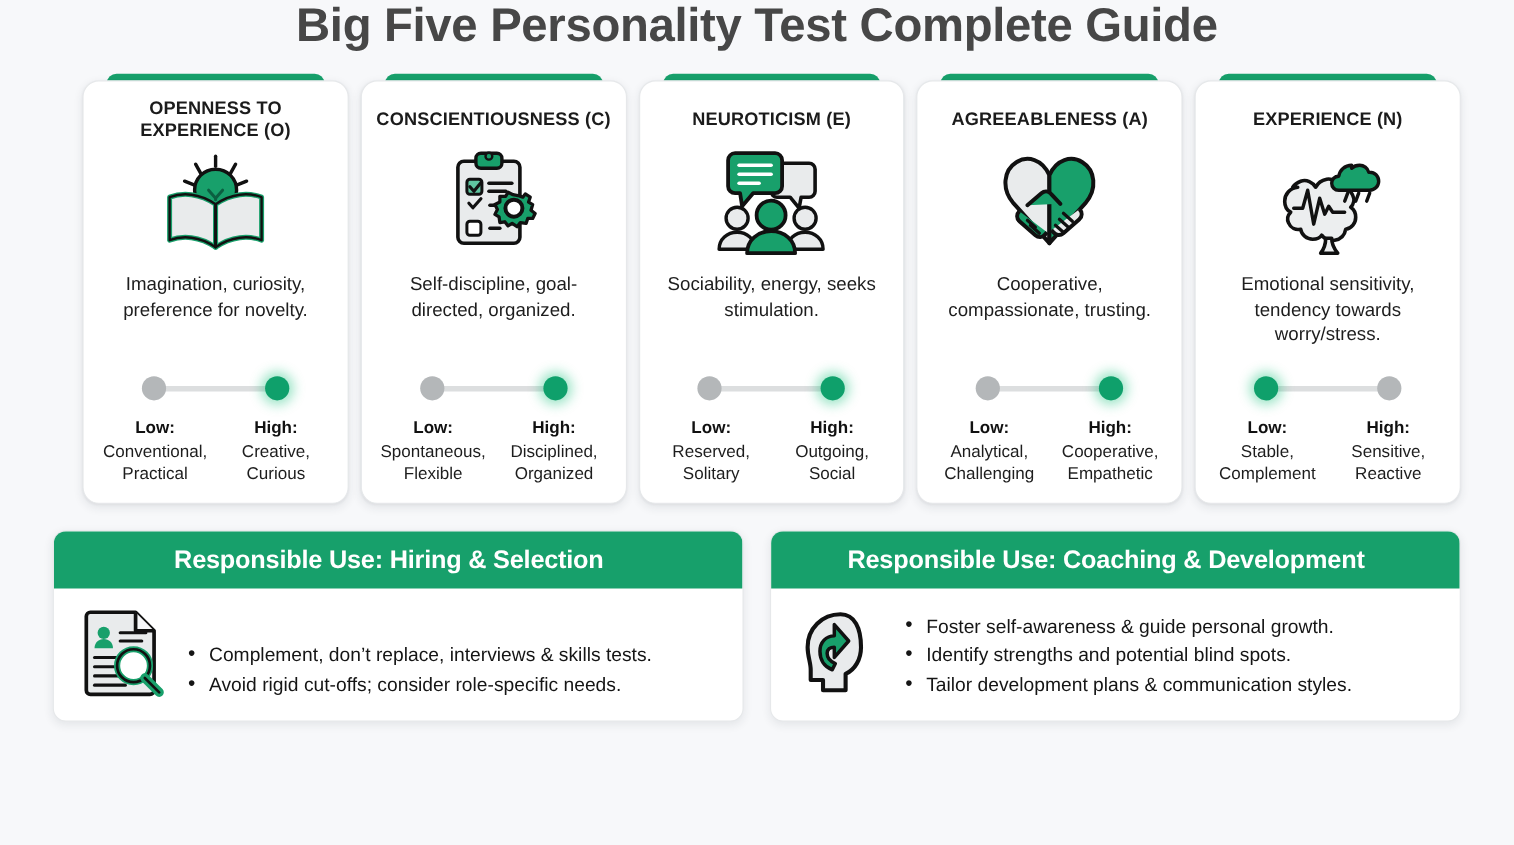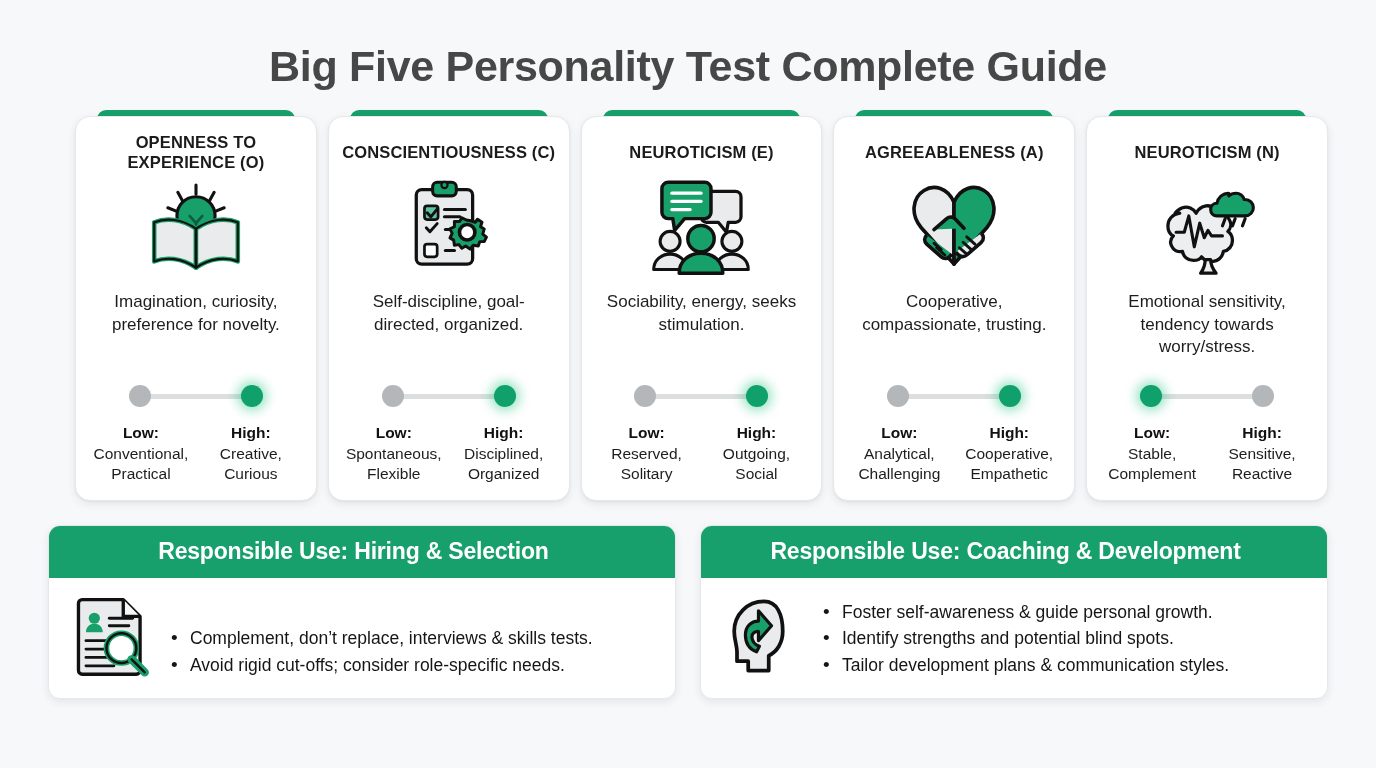--- a/index.html
+++ b/index.html
@@ -20,21 +20,20 @@
     padding: 0;
   }
 
   
   .page-title {
     text-align: center;
     font-size: 43px;
     font-weight: bold;
     color: #474747;
     letter-spacing: -0.3px;
-    padding-top: 43px;
     line-height: 1.1;
   }
 
   
   .trait-row {
     display: flex;
     gap: 11px;
     padding: 20px 48px 0 75px;
     align-items: stretch;
   }
@@ -399,21 +398,21 @@
             <span class="pole-label">High:</span>
             <span class="pole-desc">Cooperative, Empathetic</span>
           </div>
         </div>
       </div>
     </div>
 
     <div class="trait-card-wrap">
       <div class="accent-bar"></div>
       <div class="trait-card">
-        <div class="trait-title">NEUROTICISM (N)</div>
+        <div class="trait-title">EXPERIENCE (N)</div>
         <div class="trait-icon">
           <svg viewBox="0 0 120 110">
             <path d="M30 42c-8 1-13 7-13 14 0 5 2 9 6 11-3 3-4 7-2 11 2 5 7 7 12 6 1 6 6 10 12 10 4 0 7-1 9-4 3 4 8 6 13 5 6-1 10-5 11-11 6-1 10-6 10-12 0-4-2-8-5-10 3-3 4-8 2-12-2-5-7-8-12-7-2-6-8-10-14-9-5 1-9 4-11 8-3-5-9-8-15-6-3 1-6 3-8 6z" fill="#eceeef" stroke="#111" stroke-width="3.6" stroke-linejoin="round"></path>
             <path d="M58 93c0 7-2 11-5 15h17c-4-5-6-9-6-15z" fill="#eceeef" stroke="#111" stroke-width="3.6" stroke-linejoin="round"></path>
             <path d="M26 63h9l5-18 6 34 6-26 5 16 4-8 4 6h12" fill="none" stroke="#111" stroke-width="3.4" stroke-linejoin="round" stroke-linecap="round"></path>
             <path d="M78 22c-7 0-12 5-13 11-4 0-7 3-7 7s3 7 7 7h31c5 0 9-4 9-9s-4-9-9-9h-1c-1-4-5-7-9-7-3 0-6 1-8 3z" transform="translate(6,-2)" fill="#18a06b" stroke="#111" stroke-width="3.4" stroke-linejoin="round"></path>
             <g stroke="#111" stroke-width="3.4" stroke-linecap="round">
               <line x1="80" y1="48" x2="77" y2="56"></line>
               <line x1="91" y1="48" x2="88" y2="56"></line>
               <line x1="102" y1="48" x2="99" y2="56"></line>

